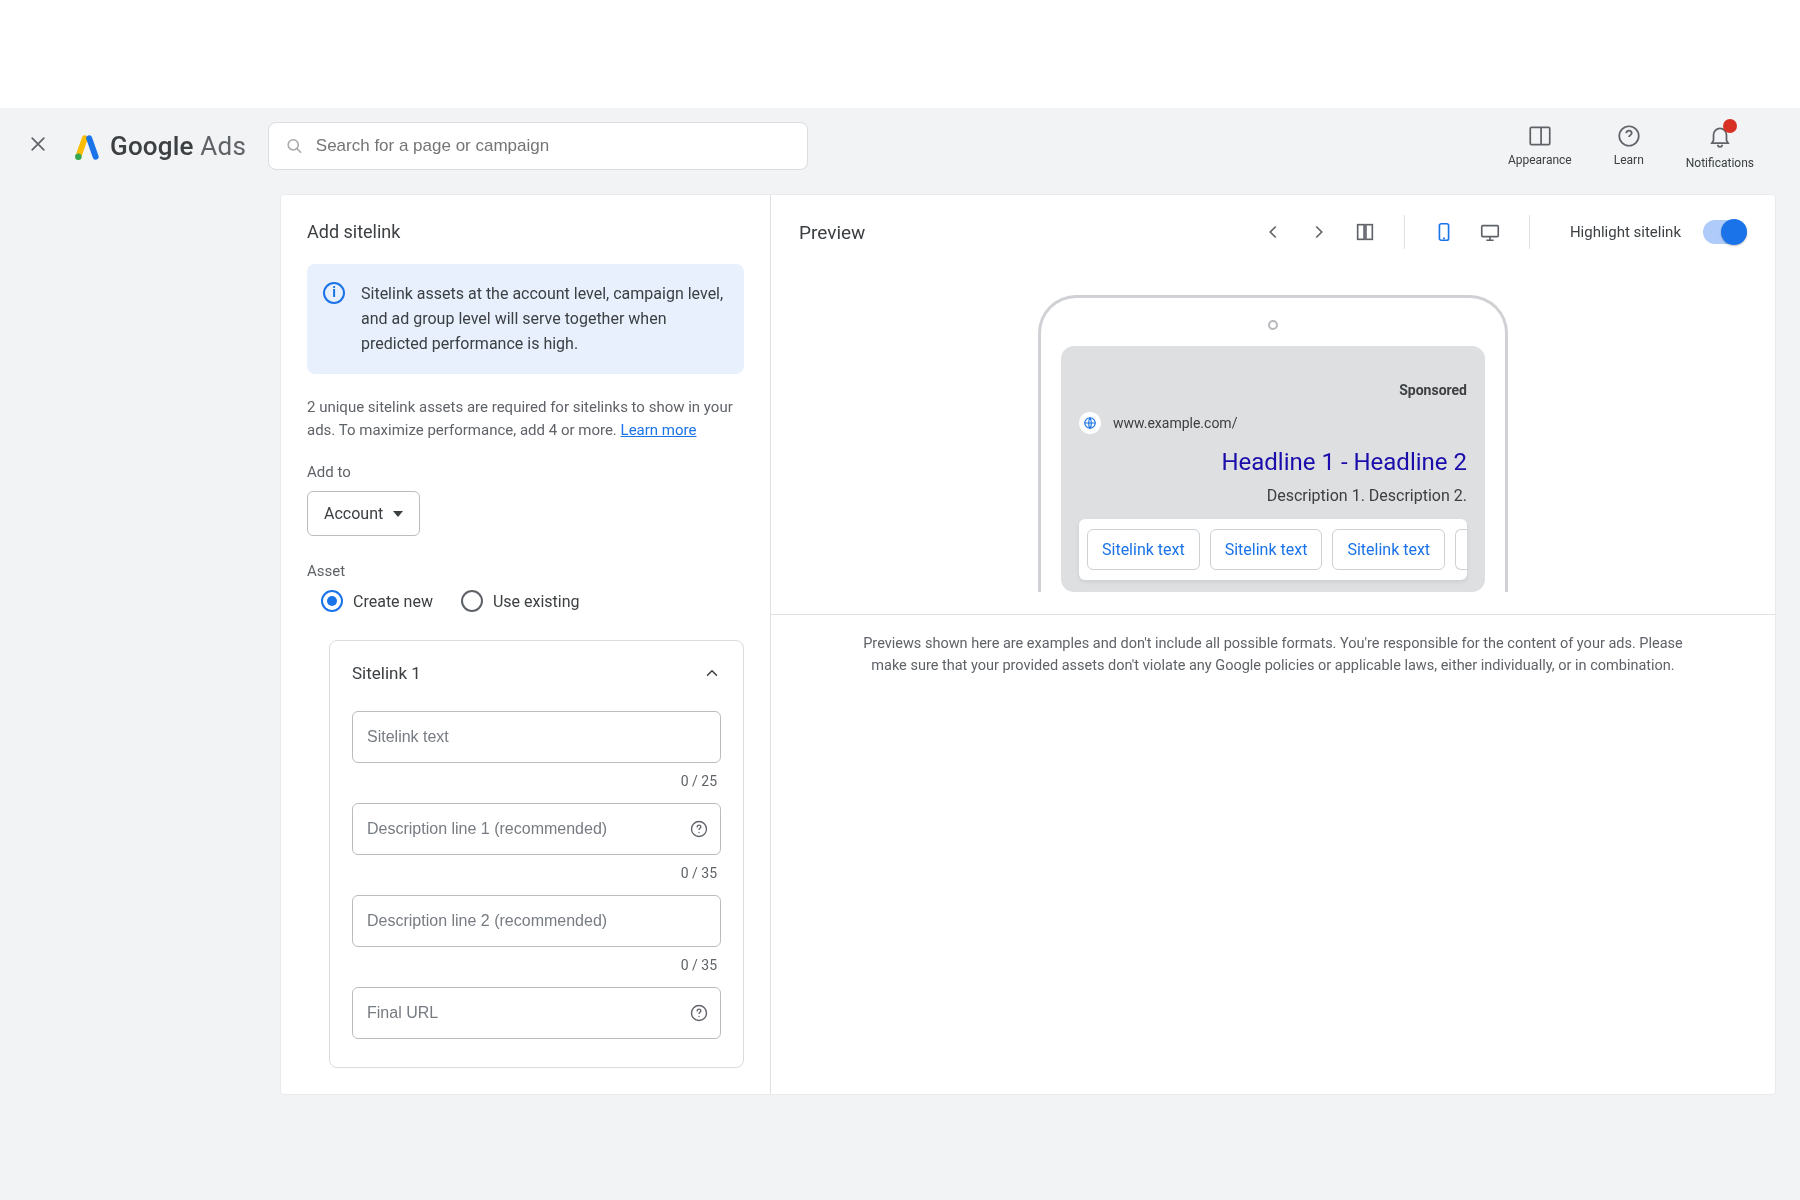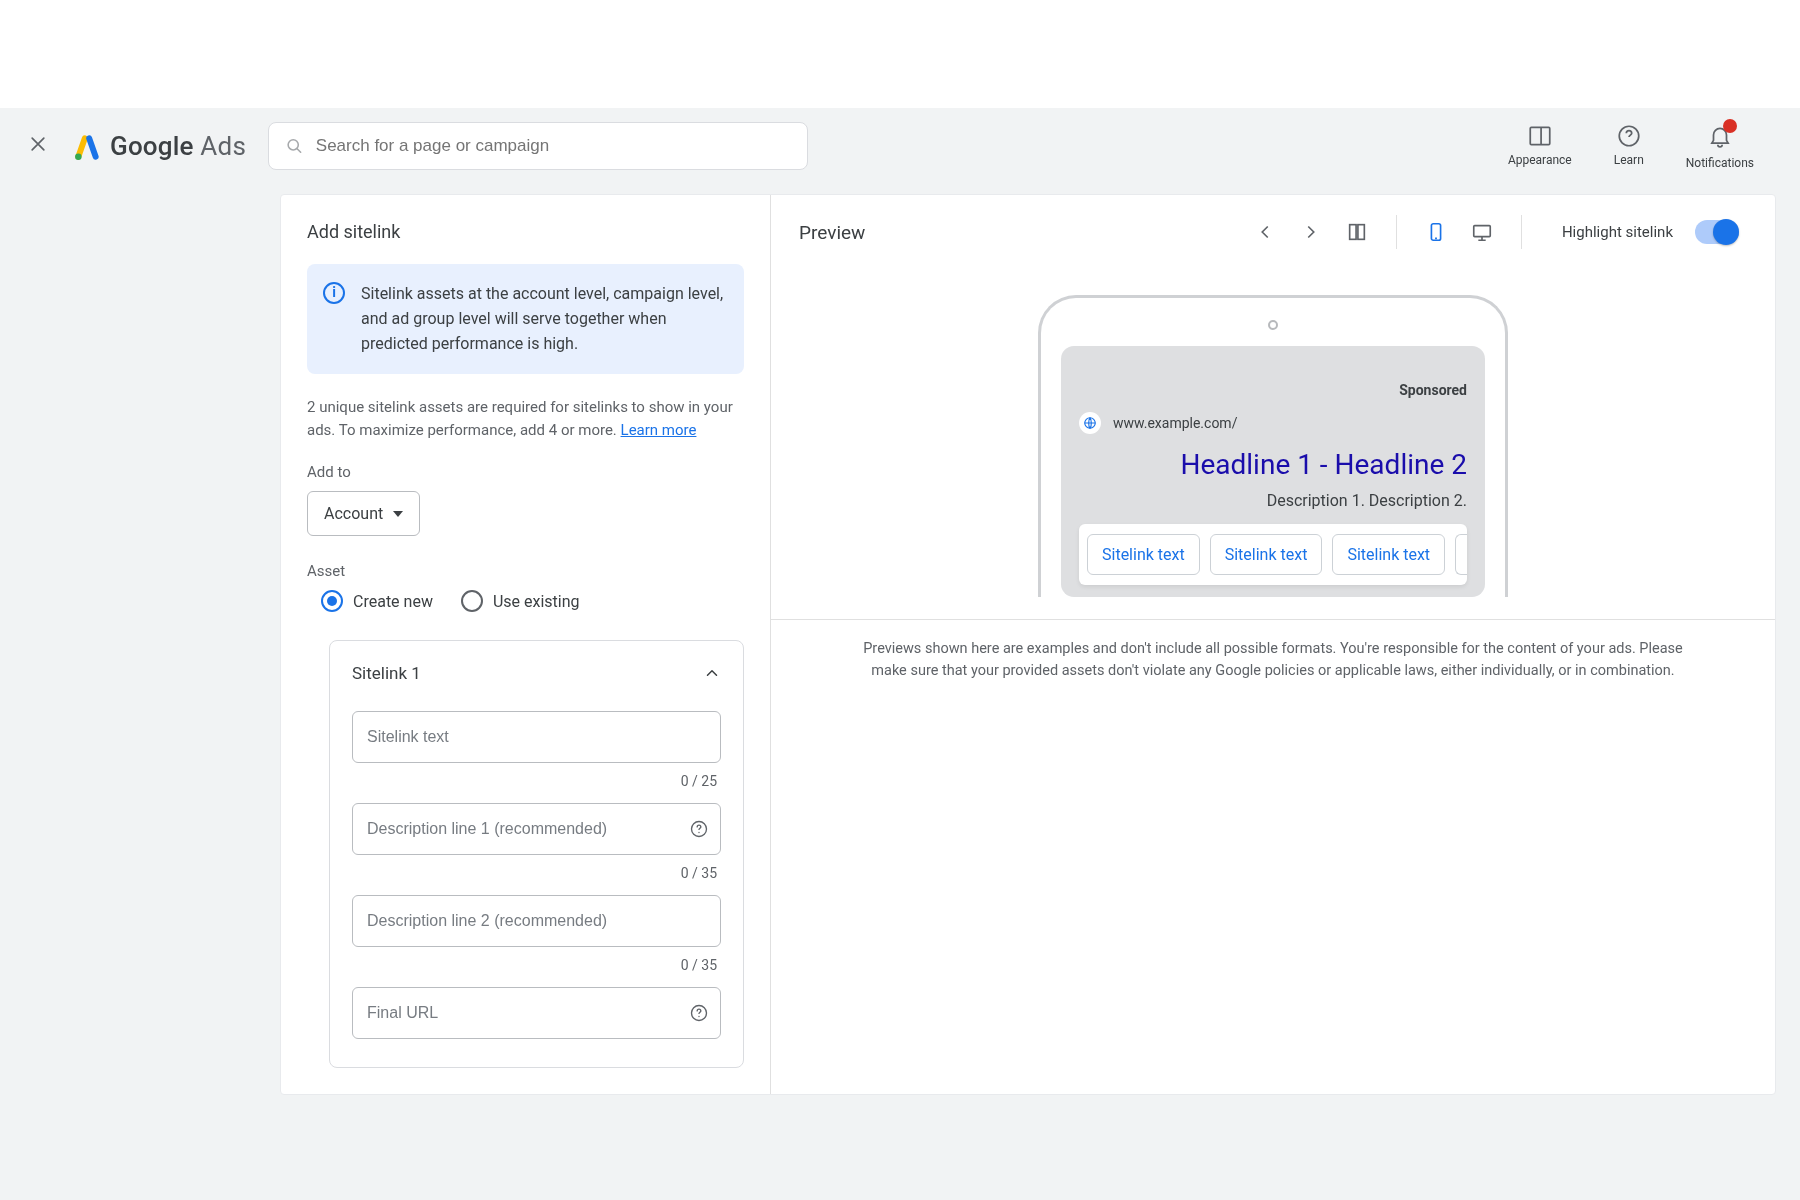--- a/index.html
+++ b/index.html
@@ -108,21 +108,21 @@
   }
   .tf input::placeholder{ color:#777c82;}
   .tf .hlp{
     position:absolute; right:12px; top:50%; transform:translateY(-50%);
     width:20px;height:20px; color:#5f6368;
   }
   .counter{ text-align:right; font-size:14px; color:#5f6368; margin:2px 4px 14px 0;}
 
   
   .preview-bar{
-    display:flex; align-items:center; padding:20px 36px 20px 28px; gap:12px;
+    display:flex; align-items:center; padding:20px 28px 20px 28px; gap:12px;
   }
   .preview-bar h3{ font-size:19px; font-weight:400; color:#3c4043;}
   .preview-bar .grow{flex:1;}
   .ibtn{ width:34px;height:34px; display:flex;align-items:center;justify-content:center; cursor:pointer; color:#5f6368;}
   .ibtn svg{width:22px;height:22px;stroke:#5f6368;fill:none;stroke-width:1.8;}
   .ibtn.primary svg{stroke:#1a73e8;}
   .vline{ width:1px; height:34px; background:#e0e0e0; margin:0 10px;}
   .toggle{
     width:44px;height:24px;background:#aecbfa;border-radius:12px;position:relative;cursor:pointer;
     margin-left:10px;
@@ -142,21 +142,21 @@
     border-radius:38px 38px 0 0; padding:22px 20px 0; background:#fff;
   }
   .speaker{ width:10px;height:10px;border:2px solid #b7b9bc;border-radius:50%;margin:0 auto 16px;}
   .ad{
     background:#dedfe1; border-radius:13px; padding:36px 18px 12px;text-align:right;
   }
   .sponsored{ font-size:14px; font-weight:700; color:#3c4043; margin-bottom:14px;}
   .adv-dom{ display:flex; align-items:center; gap:12px; font-size:14px; color:#3c4043; margin-bottom:14px;}
   .favicon{ width:22px;height:22px;border-radius:50%;background:#fff;display:flex;align-items:center;justify-content:center;}
   .favicon svg{width:14px;height:14px;fill:#1a73e8;}
-  .headline{ color:#1a0dab; font-size:28px; margin-bottom:10px;}
+  .headline{ color:#1a0dab; font-size:24px; margin-bottom:10px;}
   .desc{ font-size:16px; color:#3c4043; margin-bottom:14px;}
   .sl-row{
     display:flex; gap:10px; background:#fff; border-radius:6px; padding:10px 8px;
     white-space:nowrap; overflow:hidden;
     box-shadow:0 2px 4px rgba(0,0,0,.08);
   }
   .sl{
     border:1px solid #ccd1d6; border-radius:6px; padding:10px 14px;
     color:#1a73e8; font-size:16px; flex:0 0 auto; background:#fff;
     cursor:pointer;

